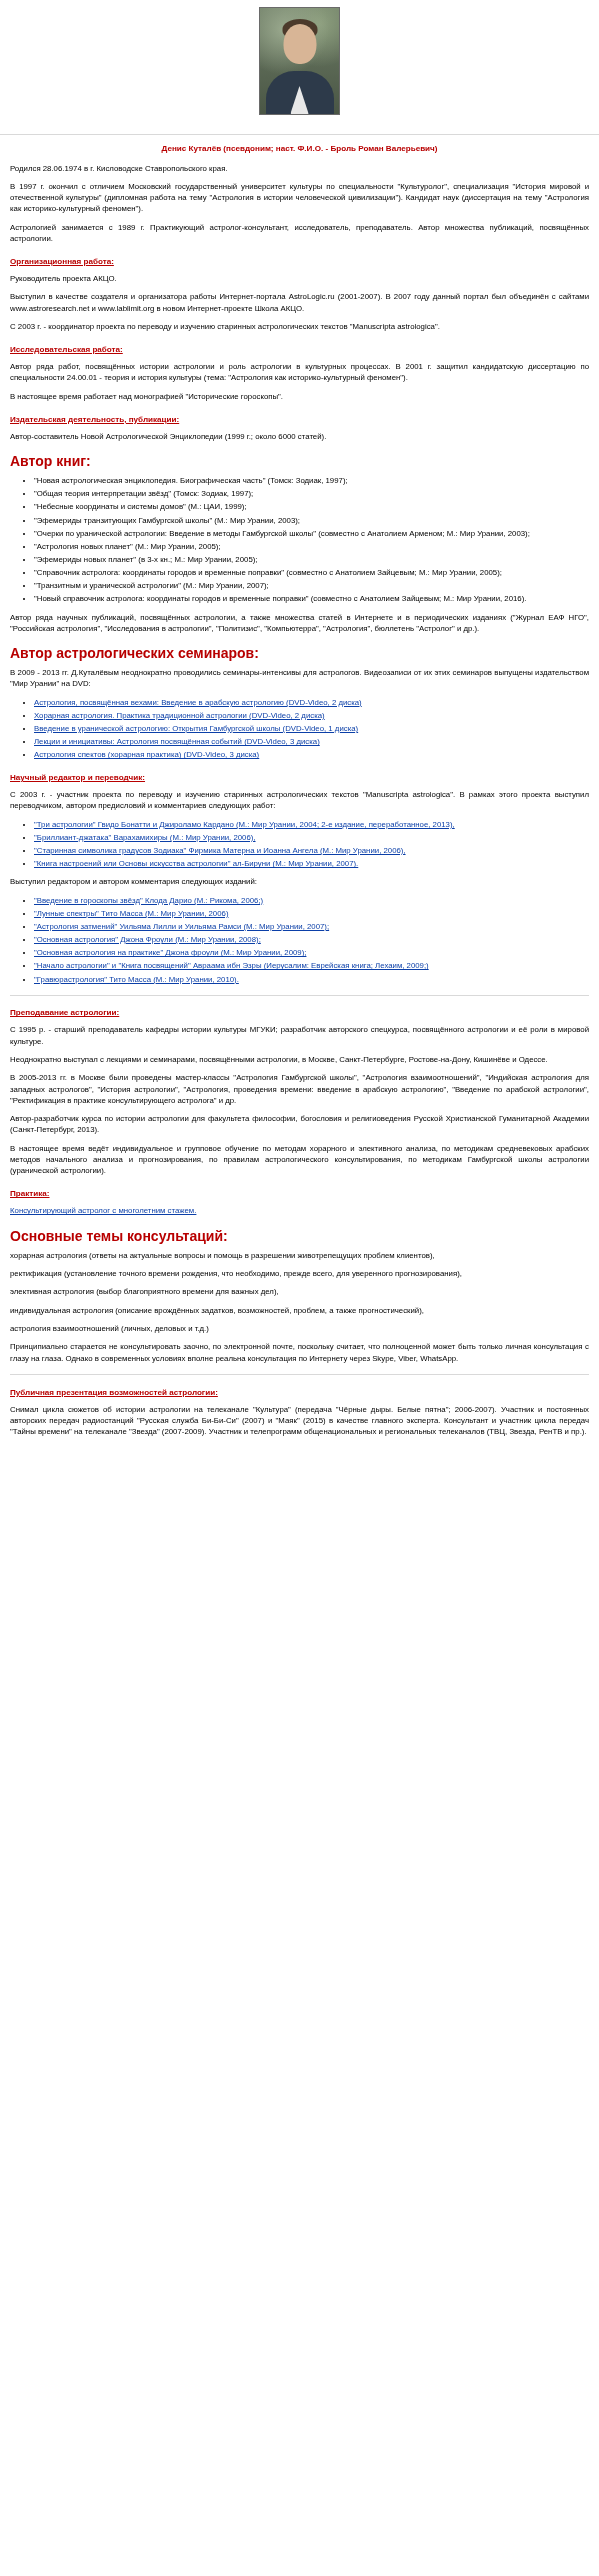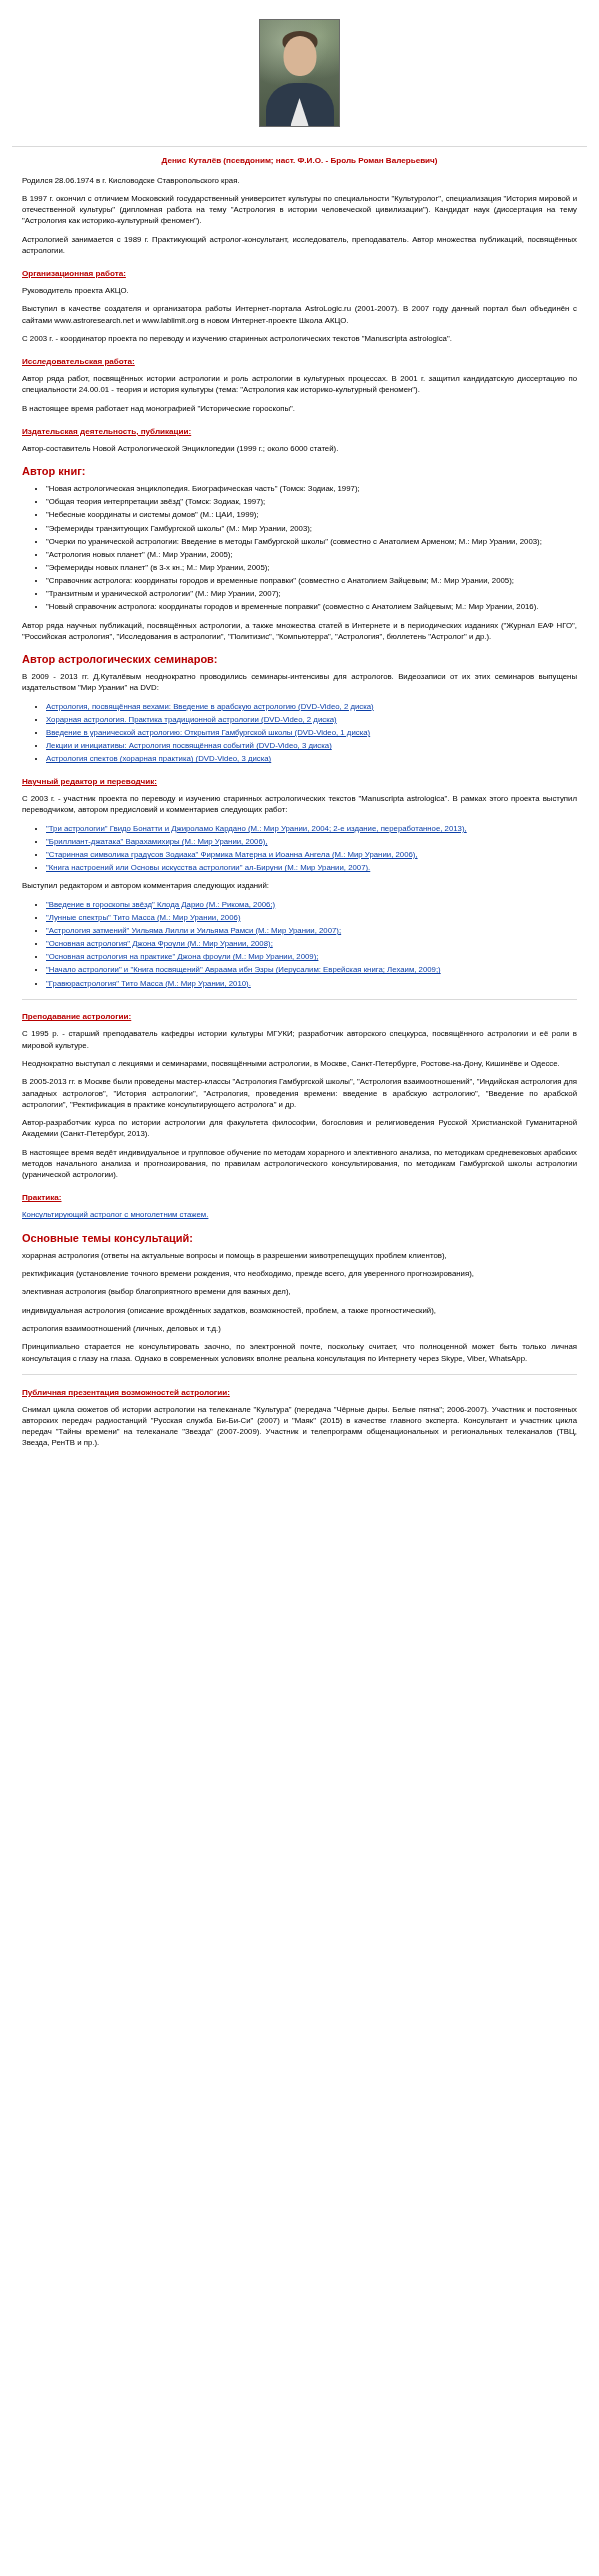--- a/index.html
+++ b/index.html
@@ -2,21 +2,21 @@
 <html style="font-size:11.3px"><head>
 <meta charset="utf-8">
 <style>
   html,body{margin:0;padding:0;background:#ffffff;}
   body{
     font-family:"Liberation Sans", sans-serif;
     font-size:7.8px;
     color:#000000;
     width:599px;
   }
-  .page{width:599px;margin:0 auto;padding:12px;box-sizing:border-box;}
+  .page{width:599px;margin:0 auto;padding:0;box-sizing:border-box;}
   .photo-wrap{text-align:center;padding-top:7px;padding-bottom:7px;}
   .photo{
     width:79px;height:106px;display:inline-block;
     border:0.7px solid #6a6a6a;
     background:linear-gradient(180deg,#7d8a74 0%,#6f7d68 35%,#4d5a49 100%);
     position:relative;overflow:hidden;
   }
   .photo .bg{
     position:absolute;left:0;top:0;width:100%;height:100%;
     background:
@@ -43,21 +43,21 @@
     position:absolute;left:50%;bottom:0;transform:translateX(-50%);
     width:18.4px;height:28px;background:#e8e8e8;
     clip-path:polygon(50% 0,100% 100%,0 100%);
   }
   .rule{border:0;border-top:0.7px solid #d9d9d9;margin:10px 0 8.5px 0;}
   .content{padding:0 10px 12.8px 10px;}
   h2.head-red{
     color:#b80000;font-size:8.1px;font-weight:bold;margin:12.8px 0 7px 0;text-decoration:underline;
   }
   h3.sub-red{
-    color:#b80000;font-size:11px;font-weight:bold;margin:11.3px 0 5.7px 0;
+    color:#b80000;font-size:14px;font-weight:bold;margin:11.3px 0 5.7px 0;
   }
   p{margin:0 0 7px 0;text-align:justify;line-height:1.45;}
   a, .lnk{color:#0b3fa8;text-decoration:underline;cursor:pointer;}
   ul{margin:1.4px 0 7px 0;padding-left:24px;}
   li{margin:0 0 2.1px 0;text-align:justify;line-height:1.42;list-style-type:disc;}
   .title-line{
     text-align:center;font-weight:bold;color:#b80000;font-size:8.1px;
     margin:4.3px 0 10px 0;
   }
 </style>

